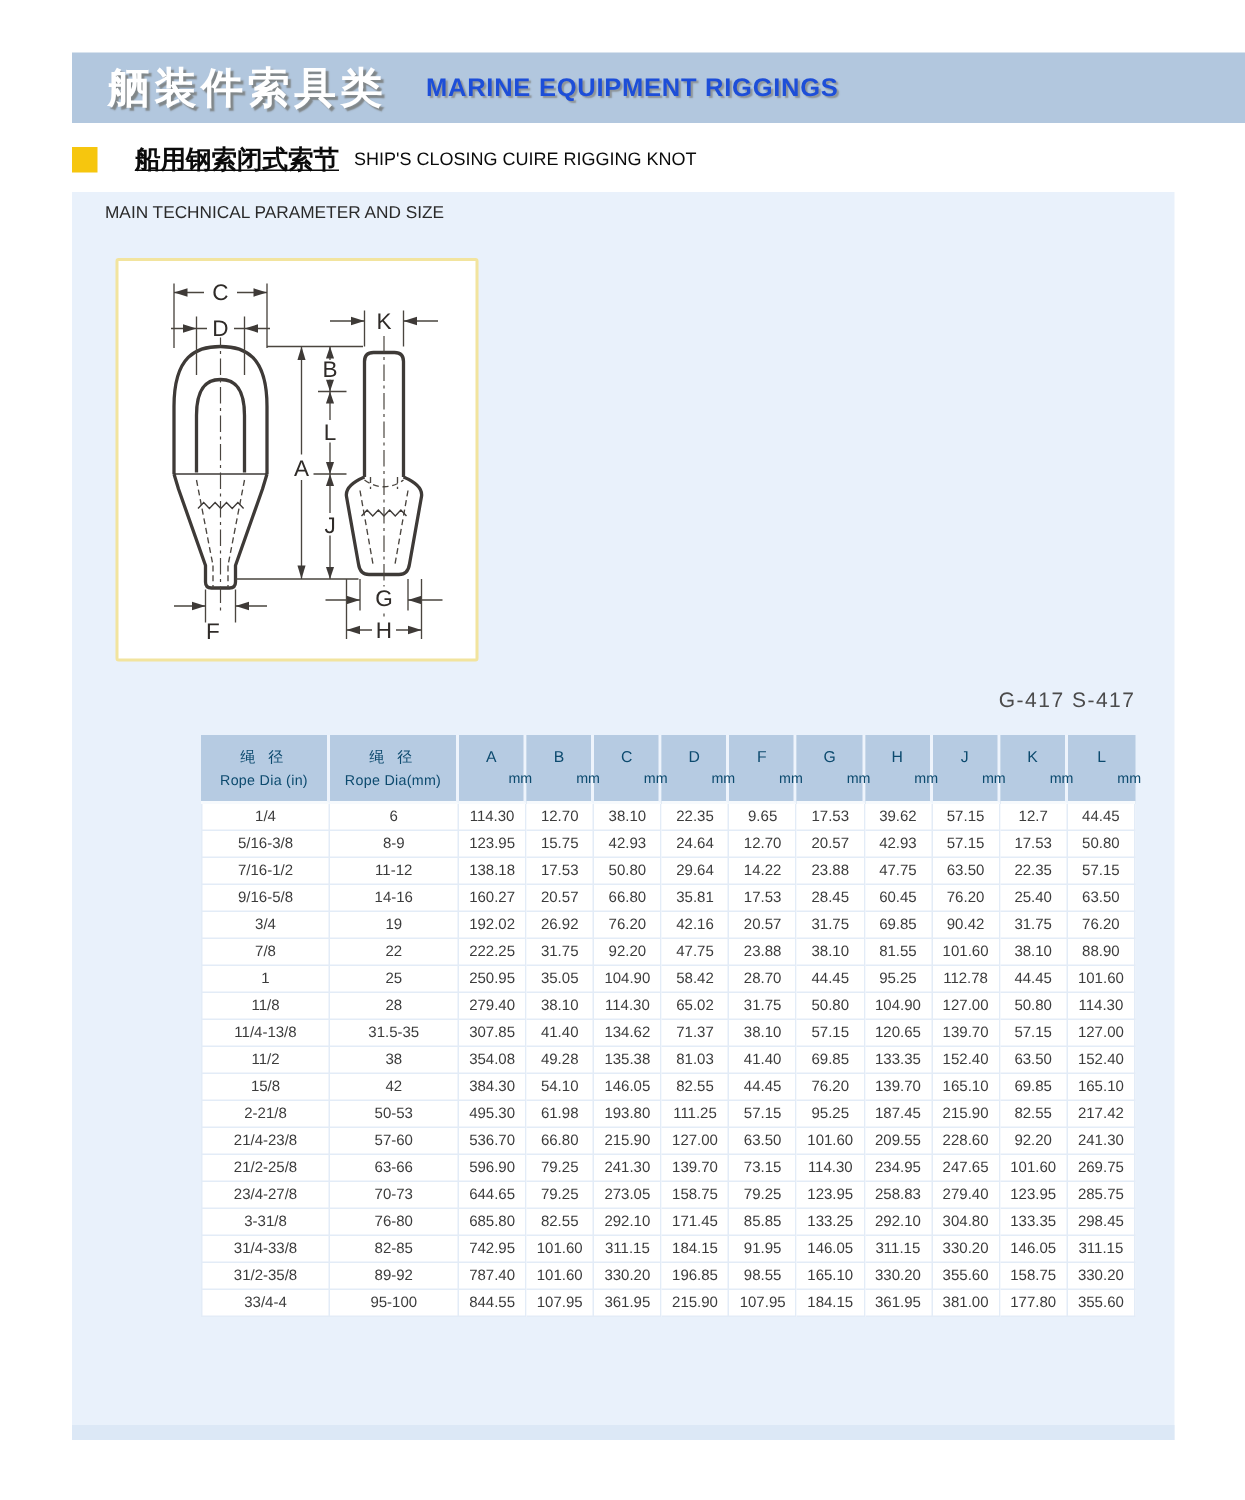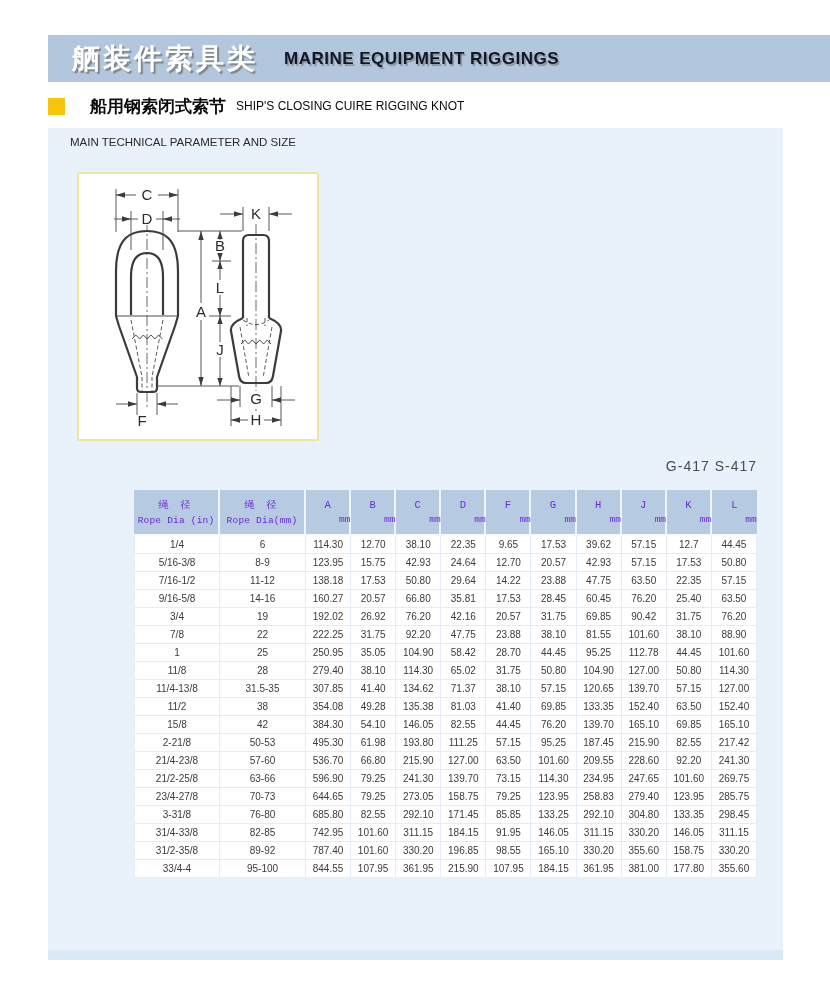--- a/index.html
+++ b/index.html
@@ -4,27 +4,27 @@
 <style>
   html,body{margin:0;padding:0;background:#fff;}
   .page{position:relative;width:830px;height:1000px;background:#ffffff;overflow:hidden;
         font-family:"Liberation Sans",sans-serif;}
 
   
   .banner{position:absolute;left:48px;top:35px;width:817px;height:47px;
           background:#b2c7de;display:flex;align-items:center;gap:12px;}
   .banner-zh{margin-left:24px;font-size:28px;font-weight:bold;color:#ffffff;
              letter-spacing:3px;text-shadow:2px 2px 1px #808688;white-space:nowrap;}
-  .banner-en{margin-left:14px;font-size:17px;font-weight:bold;color:#0f172a;
+  .banner-en{margin-left:14px;font-size:17px;font-weight:bold;color:#1d4ed8;
              letter-spacing:0.5px;text-shadow:1.5px 1.5px 1px #8d9397;white-space:nowrap;}
 
   
   .section-row{position:absolute;left:48px;top:96px;display:flex;align-items:center;height:20px;}
   .marker{width:17px;height:17px;background:#f6c60e;flex:none;}
-  .sec-zh{margin-left:25px;font-size:17px;font-weight:bold;color:#0b0b0b;white-space:nowrap;}
+  .sec-zh{margin-left:25px;font-size:17px;font-weight:bold;color:#0b0b0b;white-space:nowrap;text-decoration:underline;}
   .sec-en{margin-left:10px;font-size:12px;font-weight:normal;color:#0b0b0b;white-space:nowrap;}
 
   
   .panel{position:absolute;left:48px;top:128px;width:735px;height:832px;background:#e9f1fb;}
   .panel::after{content:"";position:absolute;left:0;right:0;bottom:0;height:10px;background:#dce8f6;}
 
   .param-label{position:absolute;left:22px;top:7px;color:#2a2a2a;}
   .param-zh{font-size:12.5px;line-height:17px;}
   .param-en{font-size:11.5px;line-height:15px;}
 
@@ -41,23 +41,23 @@
   .lblbg{fill:#ffffff;}
   .lbl{font-family:"Liberation Sans",sans-serif;font-size:15px;fill:#2f2b28;text-anchor:middle;}
 
   
   .model{position:absolute;right:26px;top:330px;width:200px;text-align:right;
          font-size:14px;color:#4b4b4b;letter-spacing:1px;}
 
   
   .spec-table{position:absolute;left:86px;top:362px;width:623px;border-collapse:separate;
               border-spacing:0;table-layout:fixed;}
-  .spec-table th{background:#b6cbe2;color:#6d28d9;font-weight:normal;height:44px;
+  .spec-table th{background:#b6cbe2;color:#0c4a6e;font-weight:normal;height:44px;
                  border-right:2px solid #eef4fc;border-bottom:2px solid #f7fafd;
-                 padding:0;vertical-align:middle;text-align:center;font-family:Liberation Mono, monospace;}
+                 padding:0;vertical-align:middle;text-align:center;}
   .spec-table th:last-child{border-right:none;}
   .spec-table th.wide{width:84px;}
   .h-zh{font-size:10px;letter-spacing:3px;}
   .h-en{font-size:9.5px;margin-top:3px;letter-spacing:0.2px;}
   .dim-letter{font-size:10.5px;}
   .dim-unit{font-size:9.5px;margin-top:3px;padding-left:33px;}
   .spec-table td{background:#ffffff;height:17px;text-align:center;font-size:10px;color:#3b3b3b;
                  border-right:1px solid #e3ecf7;border-bottom:1px solid #e3ecf7;padding:0;
                  white-space:nowrap;}
   .spec-table tr td:first-child{border-left:1px solid #e3ecf7;}

